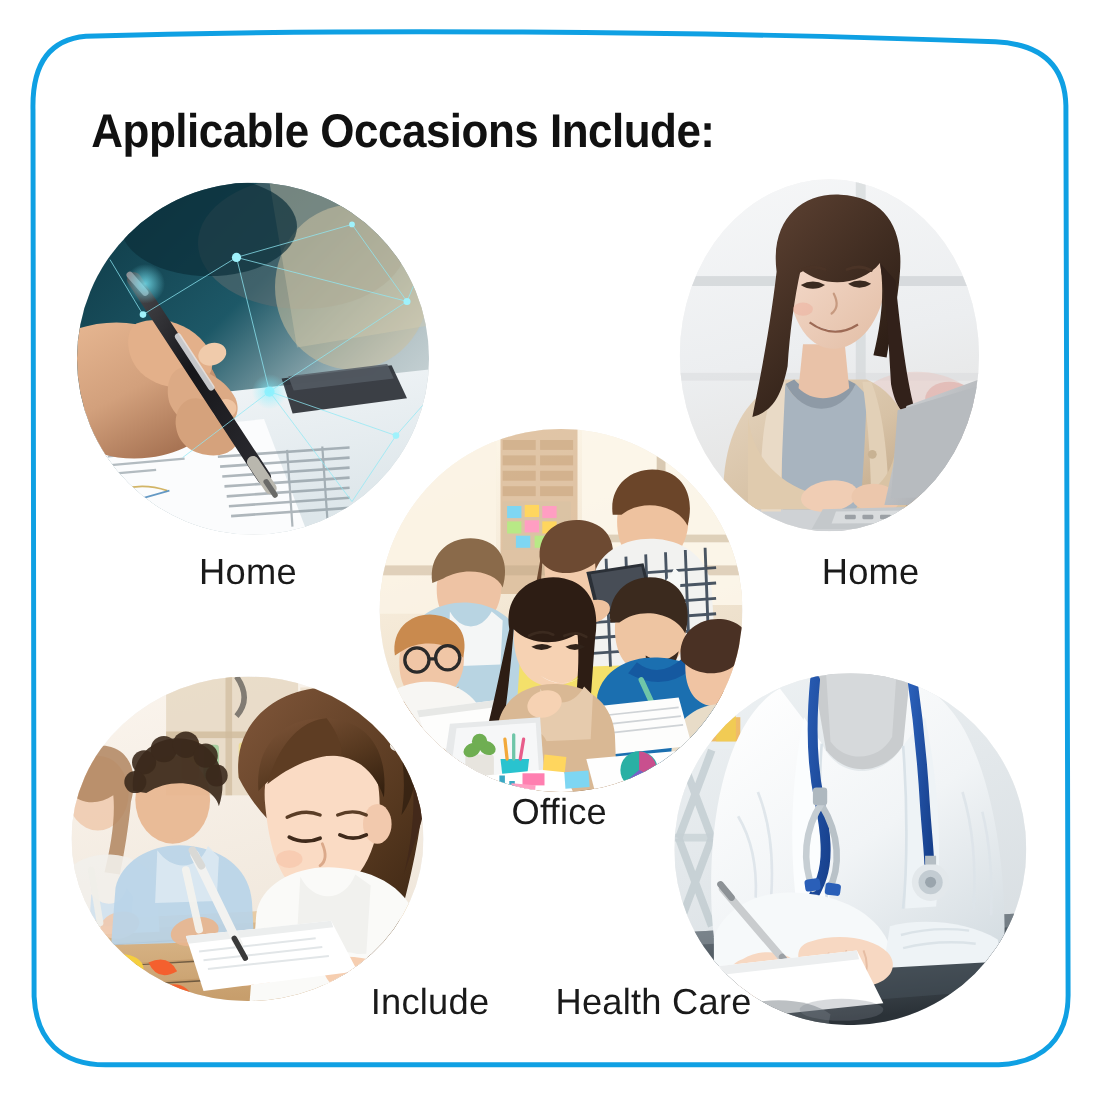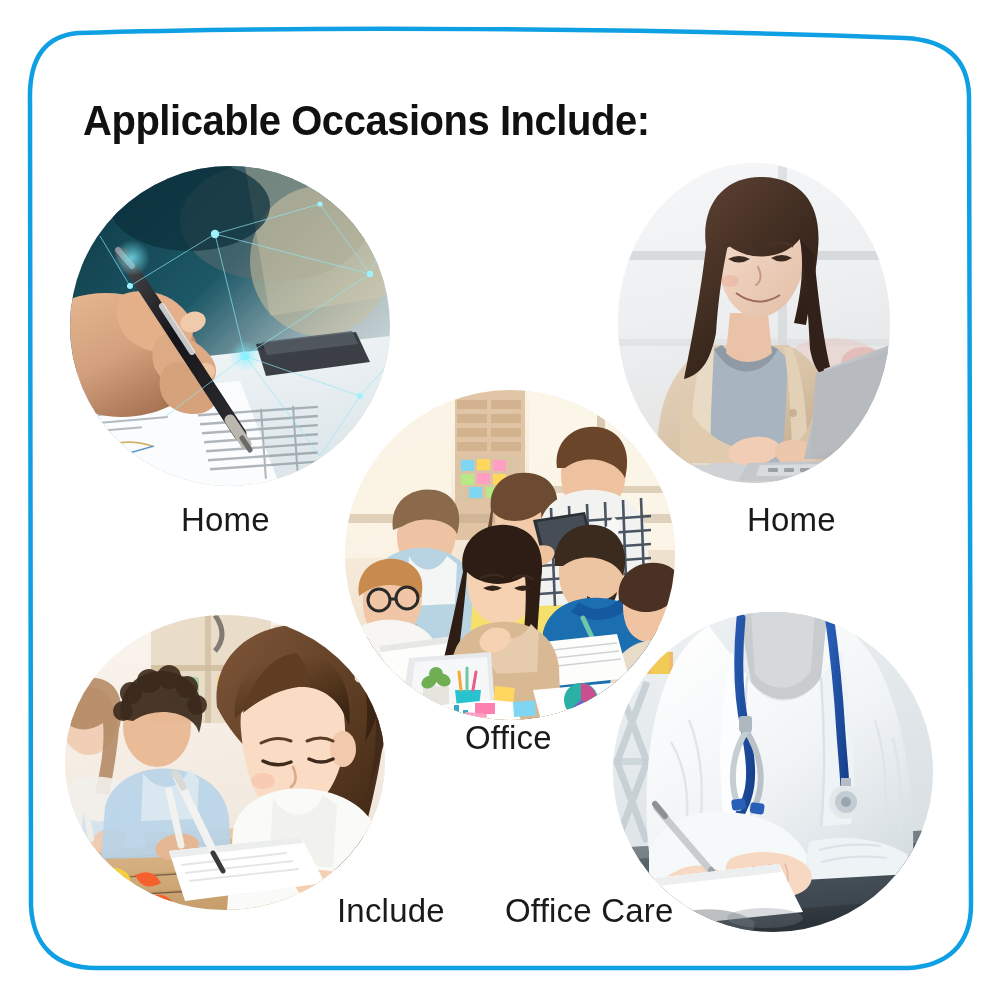--- a/index.html
+++ b/index.html
@@ -694,15 +694,15 @@
       <path d="M42 192 L52 204" stroke="#8d9296" stroke-width="6" stroke-linecap="round"></path>
       <path d="M98 258 L114 278" stroke="#9ba0a4" stroke-width="6" stroke-linecap="round"></path>
 
       <path d="M-10 272 L166 252 L190 300 L0 320 Z" fill="#ffffff"></path>
       <path d="M-10 272 L166 252 L168 260 L-8 280 Z" fill="#eceeef"></path>
 
       <path d="M70 300 C96 294, 126 298, 142 310 L140 320 L62 320 Z" fill="#6a737b" opacity="0.45"></path>
       <ellipse cx="152" cy="306" rx="38" ry="10" fill="#7d868d" opacity="0.3"></ellipse>
     </svg>
   </div>
-  <div class="label l-health">Office Care</div>
+  <div class="label l-health">Health Care</div>
 
 </div>
 
 </body></html>

